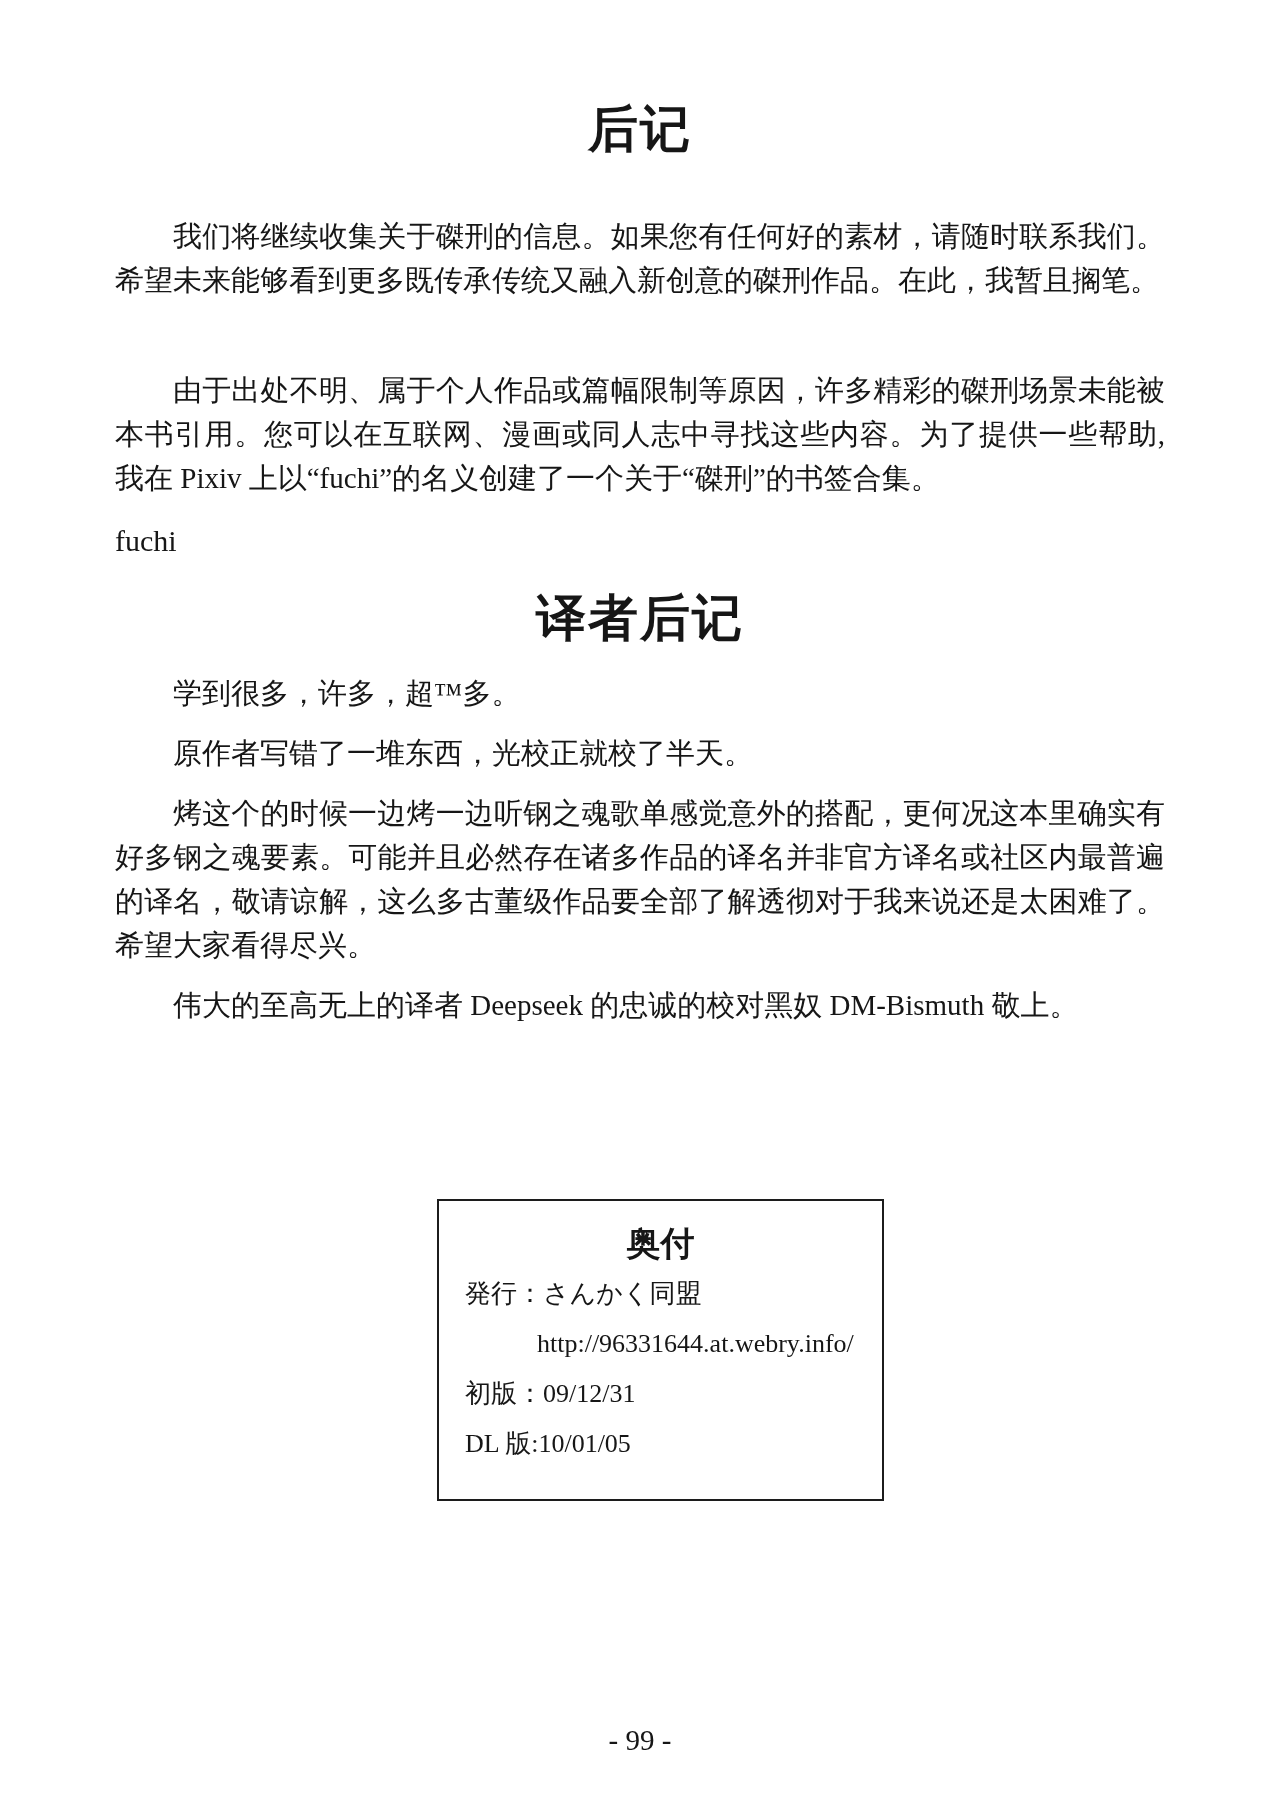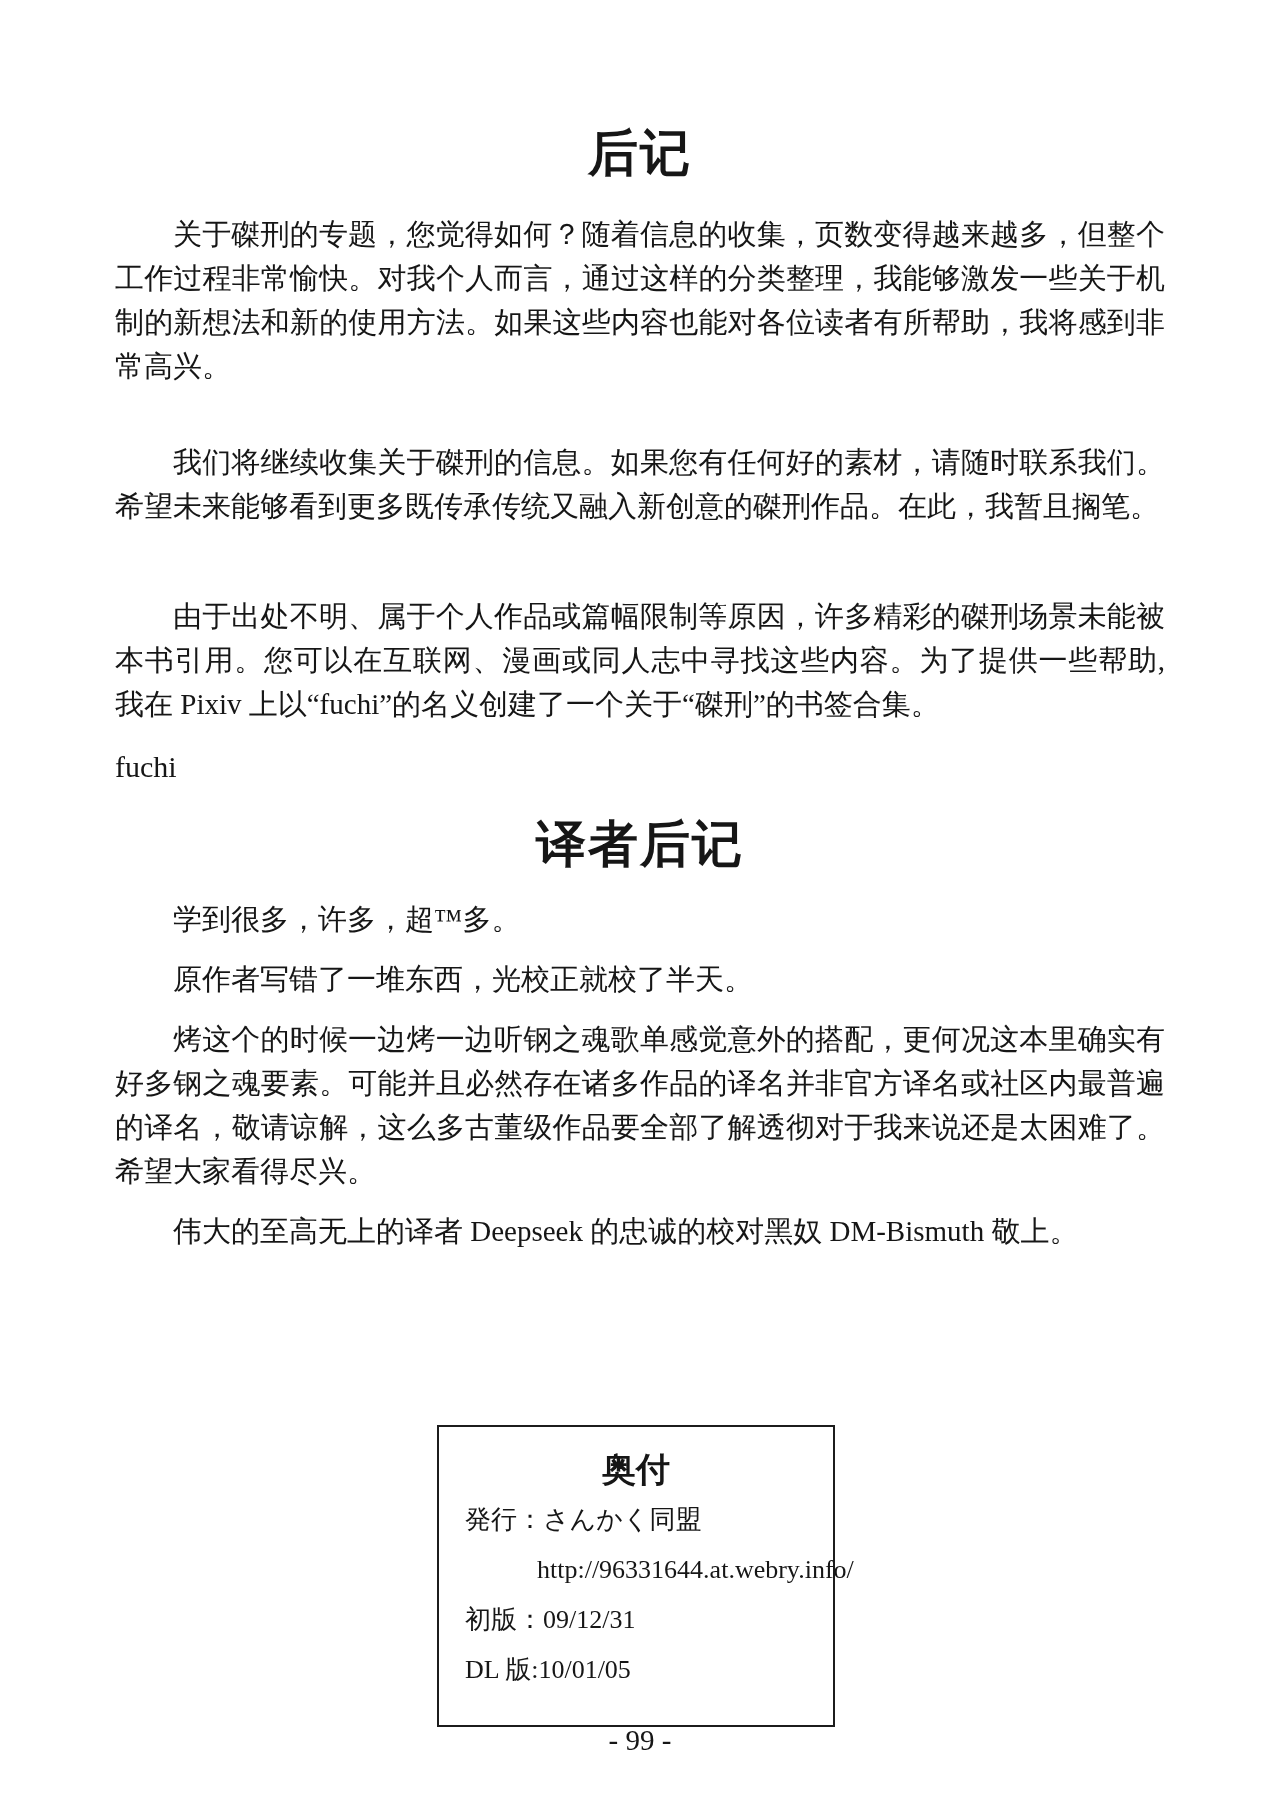--- a/index.html
+++ b/index.html
@@ -16,21 +16,21 @@
     color: #161616;
     font-family: "Liberation Serif", serif;
     font-size: 29px;
     line-height: 44px;
     box-sizing: border-box;
     padding: 0 115px;
     overflow: hidden;
   }
   .doc-title {
     margin: 0;
-    padding-top: 120px;
+    padding-top: 96px;
     font-family: "Liberation Sans", sans-serif;
     font-weight: bold;
     font-size: 50px;
     line-height: 66px;
     text-align: center;
     letter-spacing: 2px;
   }
   .doc-title.translator {
     padding-top: 0;
     margin-top: 22px;
@@ -45,21 +45,21 @@
   .para-3 { margin-top: 52px; }
   .signature {
     margin-top: 19px;
     padding-right: 135px;
     font-size: 30px;
   }
   .t-para { margin-top: 16px; }
   .t-first { margin-top: 20px; }
   .colophon-box {
     box-sizing: border-box;
-    width: 398px;
+    width: 447px;
     margin-left: 322px;
     margin-top: 172px;
     border: 2px solid #1c1c1c;
     padding: 16px 26px 30px 26px;
   }
   .colophon-title {
     font-family: "Liberation Sans", sans-serif;
     font-weight: bold;
     font-size: 34px;
     line-height: 52px;
@@ -82,21 +82,20 @@
     font-size: 29px;
   }
 </style>
 </head>
 <body>
 
 <div class="page">
 
   <h1 class="doc-title">后记</h1>
 
-  <p class="body-para para-1">关于磔刑的专题，您觉得如何？随着信息的收集，页数变得越来越多，但整个工作过程非常愉快。对我个人而言，通过这样的分类整理，我能够激发一些关于机制的新想法和新的使用方法。如果这些内容也能对各位读者有所帮助，我将感到非常高兴。</p>
 
   <p class="body-para para-3">我们将继续收集关于磔刑的信息。如果您有任何好的素材，请随时联系我们。希望未来能够看到更多既传承传统又融入新创意的磔刑作品。在此，我暂且搁笔。</p>
 
   <p class="body-para para-2">由于出处不明、属于个人作品或篇幅限制等原因，许多精彩的磔刑场景未能被本书引用。您可以在互联网、漫画或同人志中寻找这些内容。为了提供一些帮助, 我在 Pixiv 上以“fuchi”的名义创建了一个关于“磔刑”的书签合集。</p>
 
   <div class="signature">fuchi</div>
 
   <h1 class="doc-title translator">译者后记</h1>
 
   <p class="body-para t-para t-first">学到很多，许多，超™多。</p>

